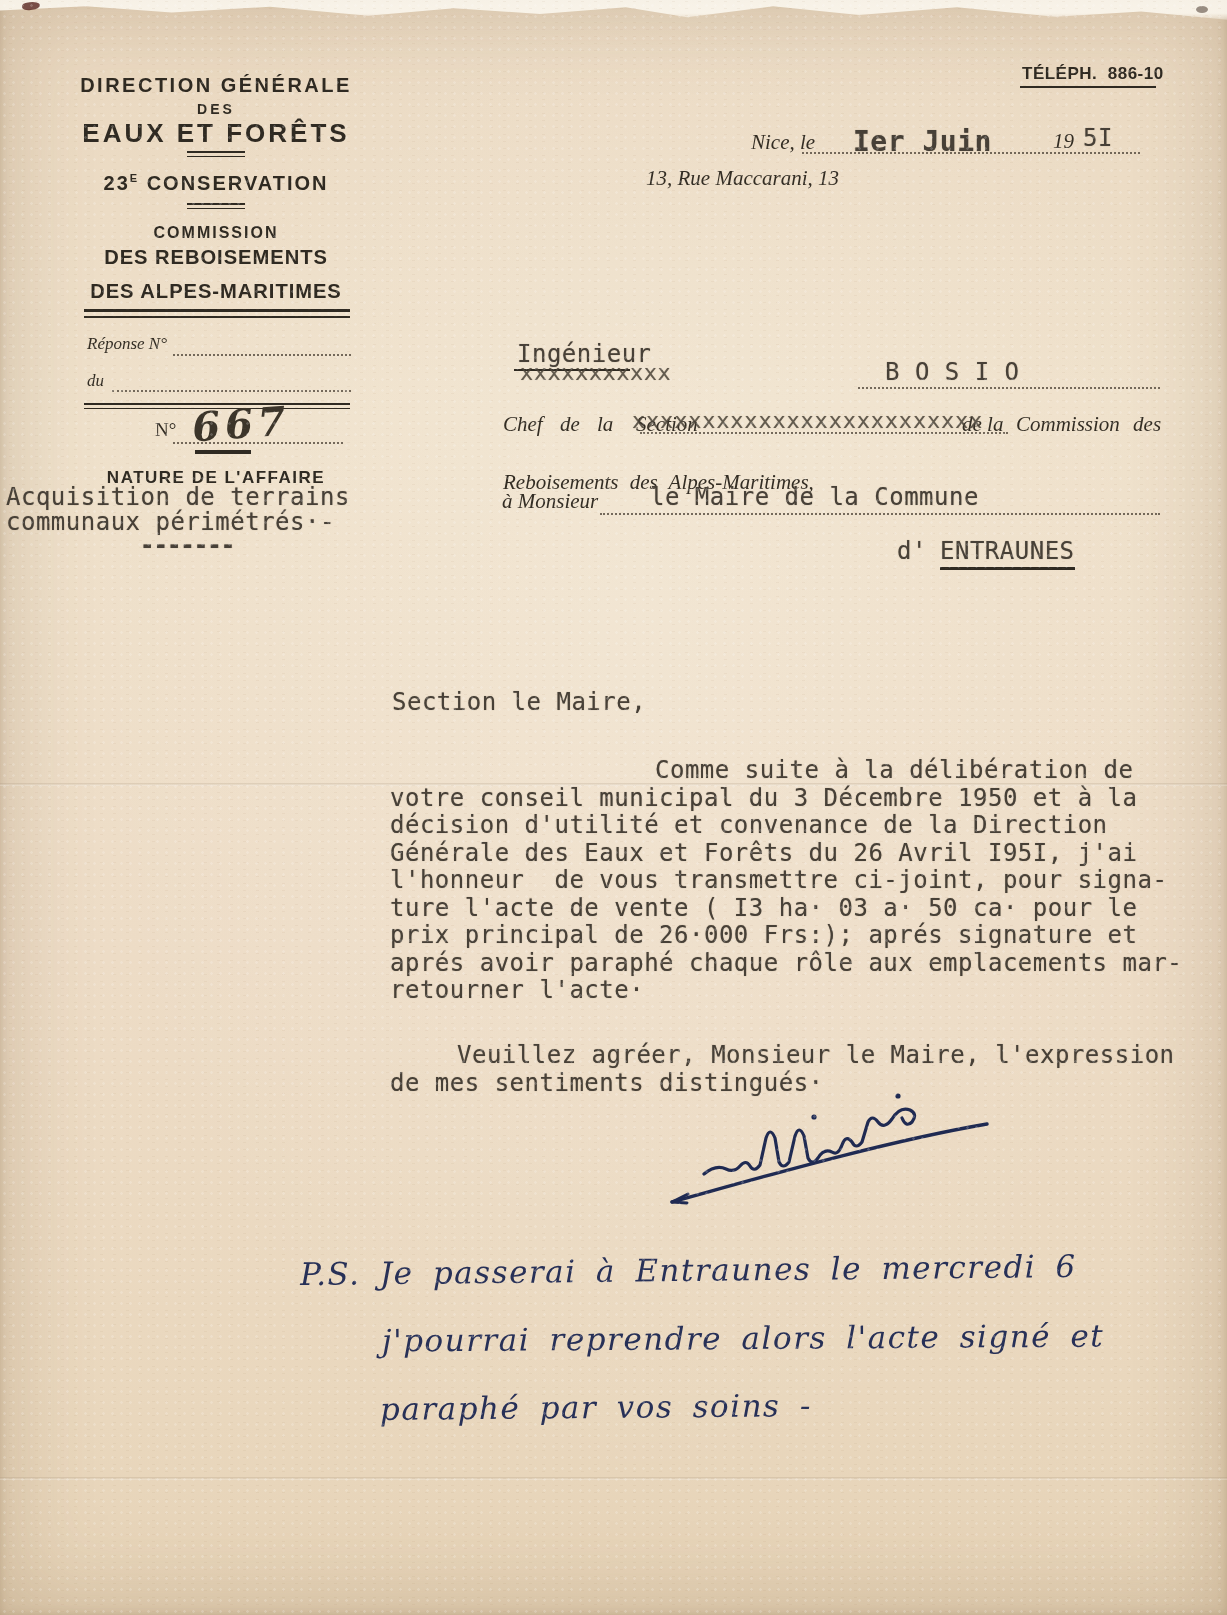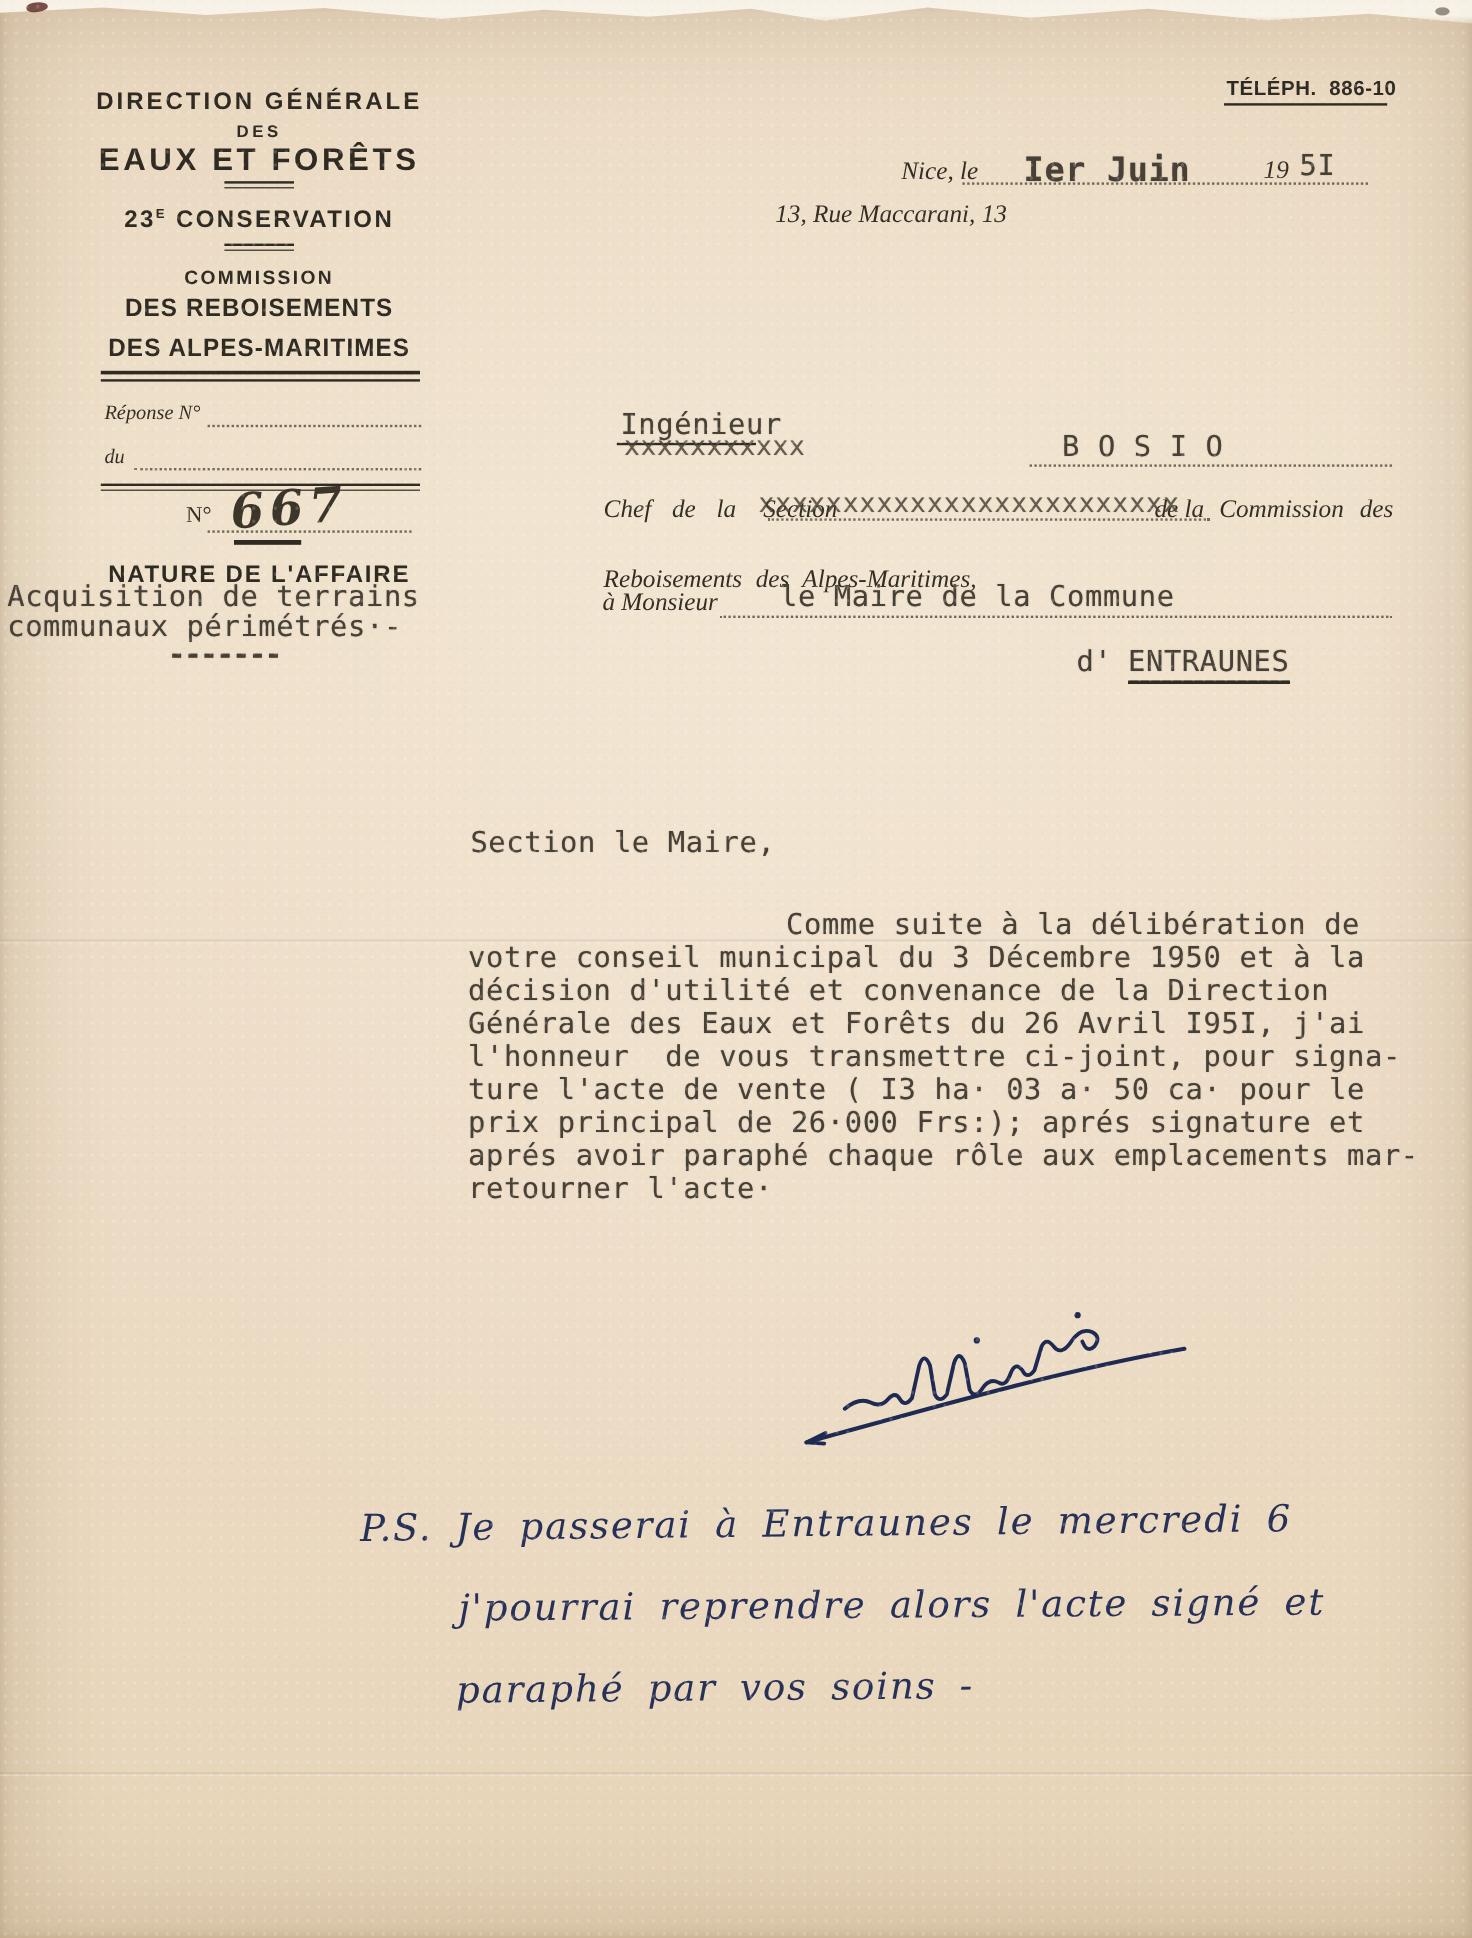--- a/index.html
+++ b/index.html
@@ -67,21 +67,21 @@
     <div class="abs dotline" style="left:103px;top:334px;width:178px;height:20px;"></div>
     <div class="abs ser" style="left:17px;top:371px;font-size:17px;">du</div>
     <div class="abs dotline" style="left:42px;top:371px;width:239px;height:19px;"></div>
     <div class="abs drule" style="left:14px;top:403px;width:266px;"></div>
 
     <div class="abs ser" style="left:85px;top:419px;font-size:19px;font-style:normal;">N°</div>
     <div class="abs dotline" style="left:103px;top:414px;width:170px;height:28px;"></div>
     <div class="abs hand" style="left:122px;top:400px;font-size:40px;font-weight:bold;color:#3c352a;letter-spacing:5px;transform:rotate(-4deg);">667</div>
     <div class="abs bar" style="left:125px;top:450px;width:56px;height:4px;"></div>
 
-    <div class="abs hsans" style="left:0;top:468px;width:100%;font-size:20px;letter-spacing:1.5px;">NATURE DE L'AFFAIRE</div>
+    <div class="abs hsans" style="left:0;top:468px;width:100%;font-size:17px;letter-spacing:1.5px;">NATURE DE L'AFFAIRE</div>
   </div>
 
   <div class="abs tw" style="left:6px;top:483px;font-size:24px;">Acquisition de terrains</div>
   <div class="abs tw" style="left:6px;top:508px;font-size:24px;">communaux périmétrés·-</div>
   <div class="abs tw" style="left:140px;top:531px;font-size:24px;letter-spacing:-1px;font-weight:bold;">-------</div>
 
   <div class="abs hsans" style="left:1022px;top:64px;font-size:17px;letter-spacing:.5px;"><span>TÉLÉPH.</span>&nbsp;&nbsp;<span>886-10</span></div>
   <div class="abs bar" style="left:1020px;top:86px;width:136px;height:2px;"></div>
 
   <div class="abs ser" style="left:751px;top:130px;font-size:21px;">Nice, le</div>
@@ -121,20 +121,24 @@
     <div class="tw pre" style="font-size:24px;line-height:27.5px;">votre conseil municipal du 3 Décembre 1950 et à la</div>
     <div class="tw pre" style="font-size:24px;line-height:27.5px;">décision d'utilité et convenance de la Direction</div>
     <div class="tw pre" style="font-size:24px;line-height:27.5px;">Générale des Eaux et Forêts du 26 Avril I95I, j'ai</div>
     <div class="tw pre" style="font-size:24px;line-height:27.5px;">l'honneur  de vous transmettre ci-joint, pour signa-</div>
     <div class="tw pre" style="font-size:24px;line-height:27.5px;">ture l'acte de vente ( I3 ha· 03 a· 50 ca· pour le</div>
     <div class="tw pre" style="font-size:24px;line-height:27.5px;">prix principal de 26·000 Frs:); aprés signature et</div>
     <div class="tw pre" style="font-size:24px;line-height:27.5px;">aprés avoir paraphé chaque rôle aux emplacements mar-</div>
     <div class="tw pre" style="font-size:24px;line-height:27.5px;">retourner l'acte·</div>
   </div>
 
+  <div class="abs" style="left:390px;top:1042px;width:770px;">
+    <div class="tw pre" style="font-size:24px;line-height:27.5px;padding-left:67px;">Veuillez agréer, Monsieur le Maire, l'expression</div>
+    <div class="tw pre" style="font-size:24px;line-height:27.5px;">de mes sentiments distingués·</div>
+  </div>
 
   <div class="abs" style="left:642px;top:1072px;width:370px;height:145px;">
     <svg width="370" height="145" viewBox="0 0 370 145">
       <path class="sig-ink" stroke-width="3.4" d="M30,130 C110,108 240,70 345,52"></path>
       <path class="sig-ink" stroke-width="3" d="M30,130 l16,-8 M30,130 l15,1"></path>
       <path class="sig-ink" stroke-width="3.2" d="M62,102 Q74,92 84,97 Q92,101 98,94 Q104,87 108,94 Q112,101 118,93 L124,66 Q128,54 133,66 L137,90 Q141,98 147,90 L153,64 Q157,52 162,64 L166,86 Q170,94 176,86 Q182,76 190,80 Q196,84 200,73 Q204,62 210,70 Q214,78 220,70 L226,50 Q230,42 236,50 Q242,58 250,47 Q258,34 268,38 Q276,42 270,50 Q264,56 260,46"></path>
       <circle cx="172" cy="45" r="2.6" fill="#1f2a52"></circle>
       <circle cx="256" cy="24" r="2.6" fill="#1f2a52"></circle>
     </svg>
   </div>

